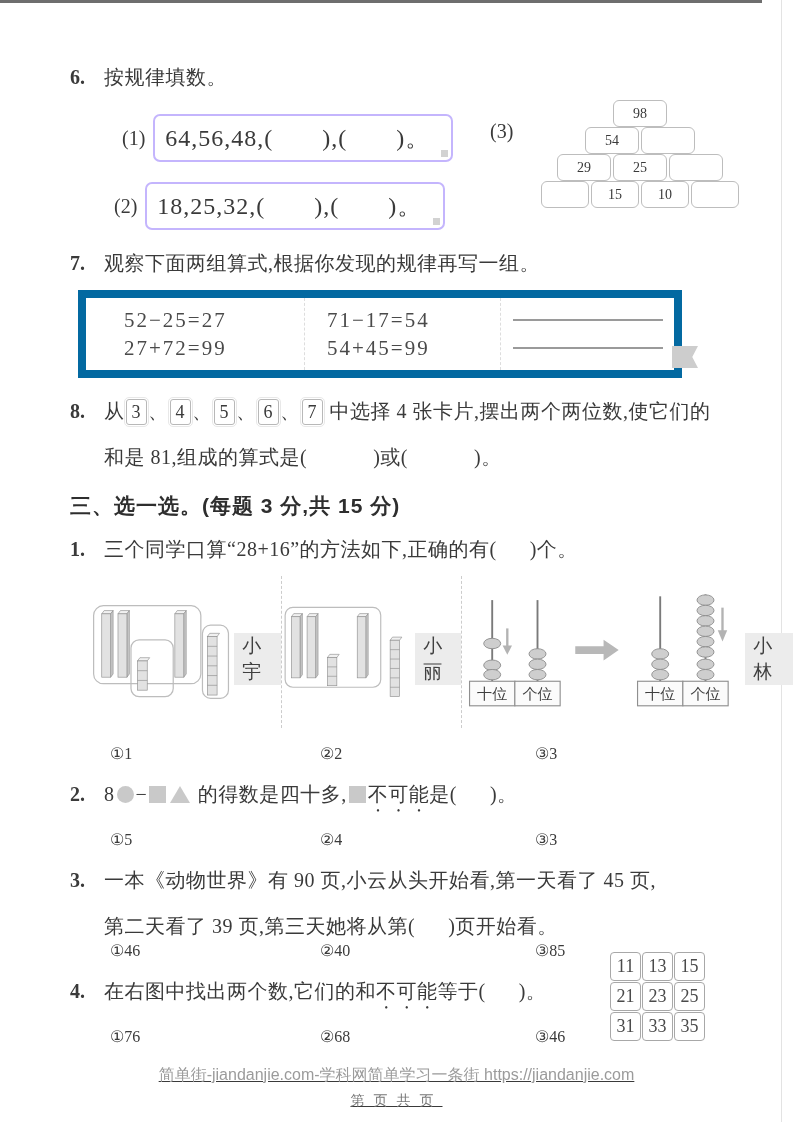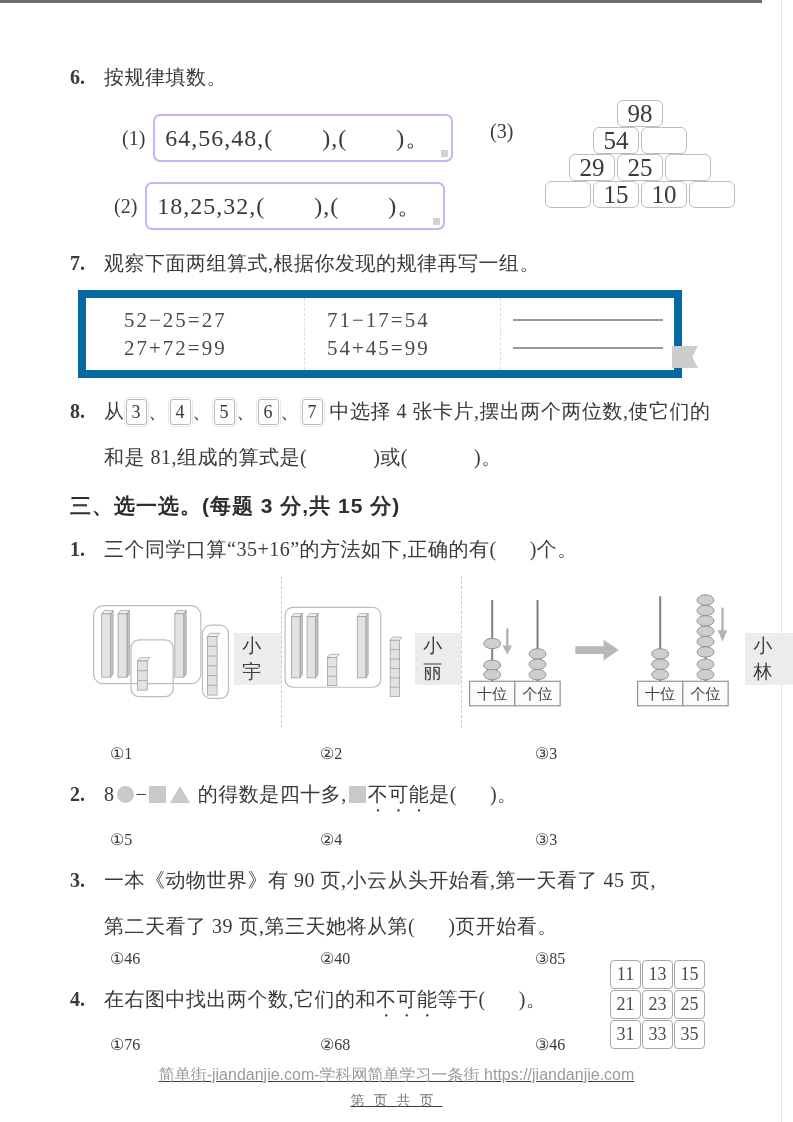--- a/index.html
+++ b/index.html
@@ -23,22 +23,22 @@
   .q6-label { font-size:20px; margin-right:8px; }
   .ans-box {
     position:relative; width:300px; height:48px; border:2px solid #c4b5fd; border-radius:7px;
     display:flex; align-items:center; padding:0 10px; font-size:24px; letter-spacing:1px; white-space:pre;
     background:#fff;
   }
   .corner-mark { position:absolute; right:3px; bottom:3px; width:7px; height:7px; background:#d2d2d2; }
   .pyramid { position:absolute; left:470px; top:38px; width:200px; }
   .pyr-row { display:flex; justify-content:center; }
   .pyr-cell {
-    width:46px; height:27px; border:1.5px solid #bdbdbd; border-radius:6px; background:#fff;
-    display:flex; align-items:center; justify-content:center; font-size:25px; margin:0 1px;
+    width:54px; height:27px; border:1.5px solid #bdbdbd; border-radius:6px; background:#fff;
+    display:flex; align-items:center; justify-content:center; font-size:14px; margin:0 1px;
   }
 
   
   .q7-box {
     position:relative; margin:12px 0 0 8px; width:604px; height:88px; border:8px solid #0369a1;
     display:flex; background:#fff;
   }
   .q7-col { display:flex; flex-direction:column; justify-content:space-around; padding:8px 0; }
   .q7-col1 { width:218px; padding-left:38px; }
   .q7-col2 { width:196px; padding-left:22px; border-left:1px dashed #ddd; }
@@ -213,21 +213,21 @@
         <span class="qbody"><span>从</span><span class="card">3</span><span>、</span><span class="card">4</span><span>、</span><span class="card">5</span><span>、</span><span class="card">6</span><span>、</span><span class="card">7</span><span> 中选择 4 张卡片,摆出两个两位数,使它们的</span></span>
       </div>
       <div class="cont-line mt16">和是 81,组成的算式是(            )或(            )。</div>
     </div>
 
     <div class="sec-title">三、选一选。(每题 3 分,共 15 分)</div>
 
     <div>
       <div class="question">
         <span class="qnum">1.</span>
-        <span class="qbody">三个同学口算“35+16”的方法如下,正确的有(      )个。</span>
+        <span class="qbody">三个同学口算“28+16”的方法如下,正确的有(      )个。</span>
       </div>
 
       <div class="panels">
 
         <div class="panel panel1">
           <svg width="175" height="118" viewBox="0 0 175 118">
             <rect x="2" y="2" width="132" height="96" rx="12" fill="none" stroke="#bdbdbd" stroke-width="1.5"></rect>
             <rect x="48" y="44" width="52" height="70" rx="10" fill="none" stroke="#bdbdbd" stroke-width="1.5"></rect>
             <rect x="136" y="26" width="32" height="90" rx="10" fill="none" stroke="#bdbdbd" stroke-width="1.5"></rect>
             <use href="#rod" x="12" y="8"></use>
@@ -321,21 +321,21 @@
         <span class="opt3">③3</span>
       </div>
     </div>
 
     <div class="mt16">
       <div class="question">
         <span class="qnum">3.</span>
         <span class="qbody">一本《动物世界》有 90 页,小云从头开始看,第一天看了 45 页,</span>
       </div>
       <div class="cont-line mt16">第二天看了 39 页,第三天她将从第(      )页开始看。</div>
-      <div class="options" style="margin-top:8px;justify-content:center;">
+      <div class="options" style="margin-top:0;justify-content:center;">
         <span class="opt1">①46</span>
         <span class="opt2">②40</span>
         <span class="opt3">③85</span>
       </div>
     </div>
 
     <div class="q4 mt16">
       <div class="question">
         <span class="qnum">4.</span>
         <span class="qbody"><span>在右图中找出两个数,它们的和</span><span class="emph">不可能</span><span>等于(      )。</span></span>

